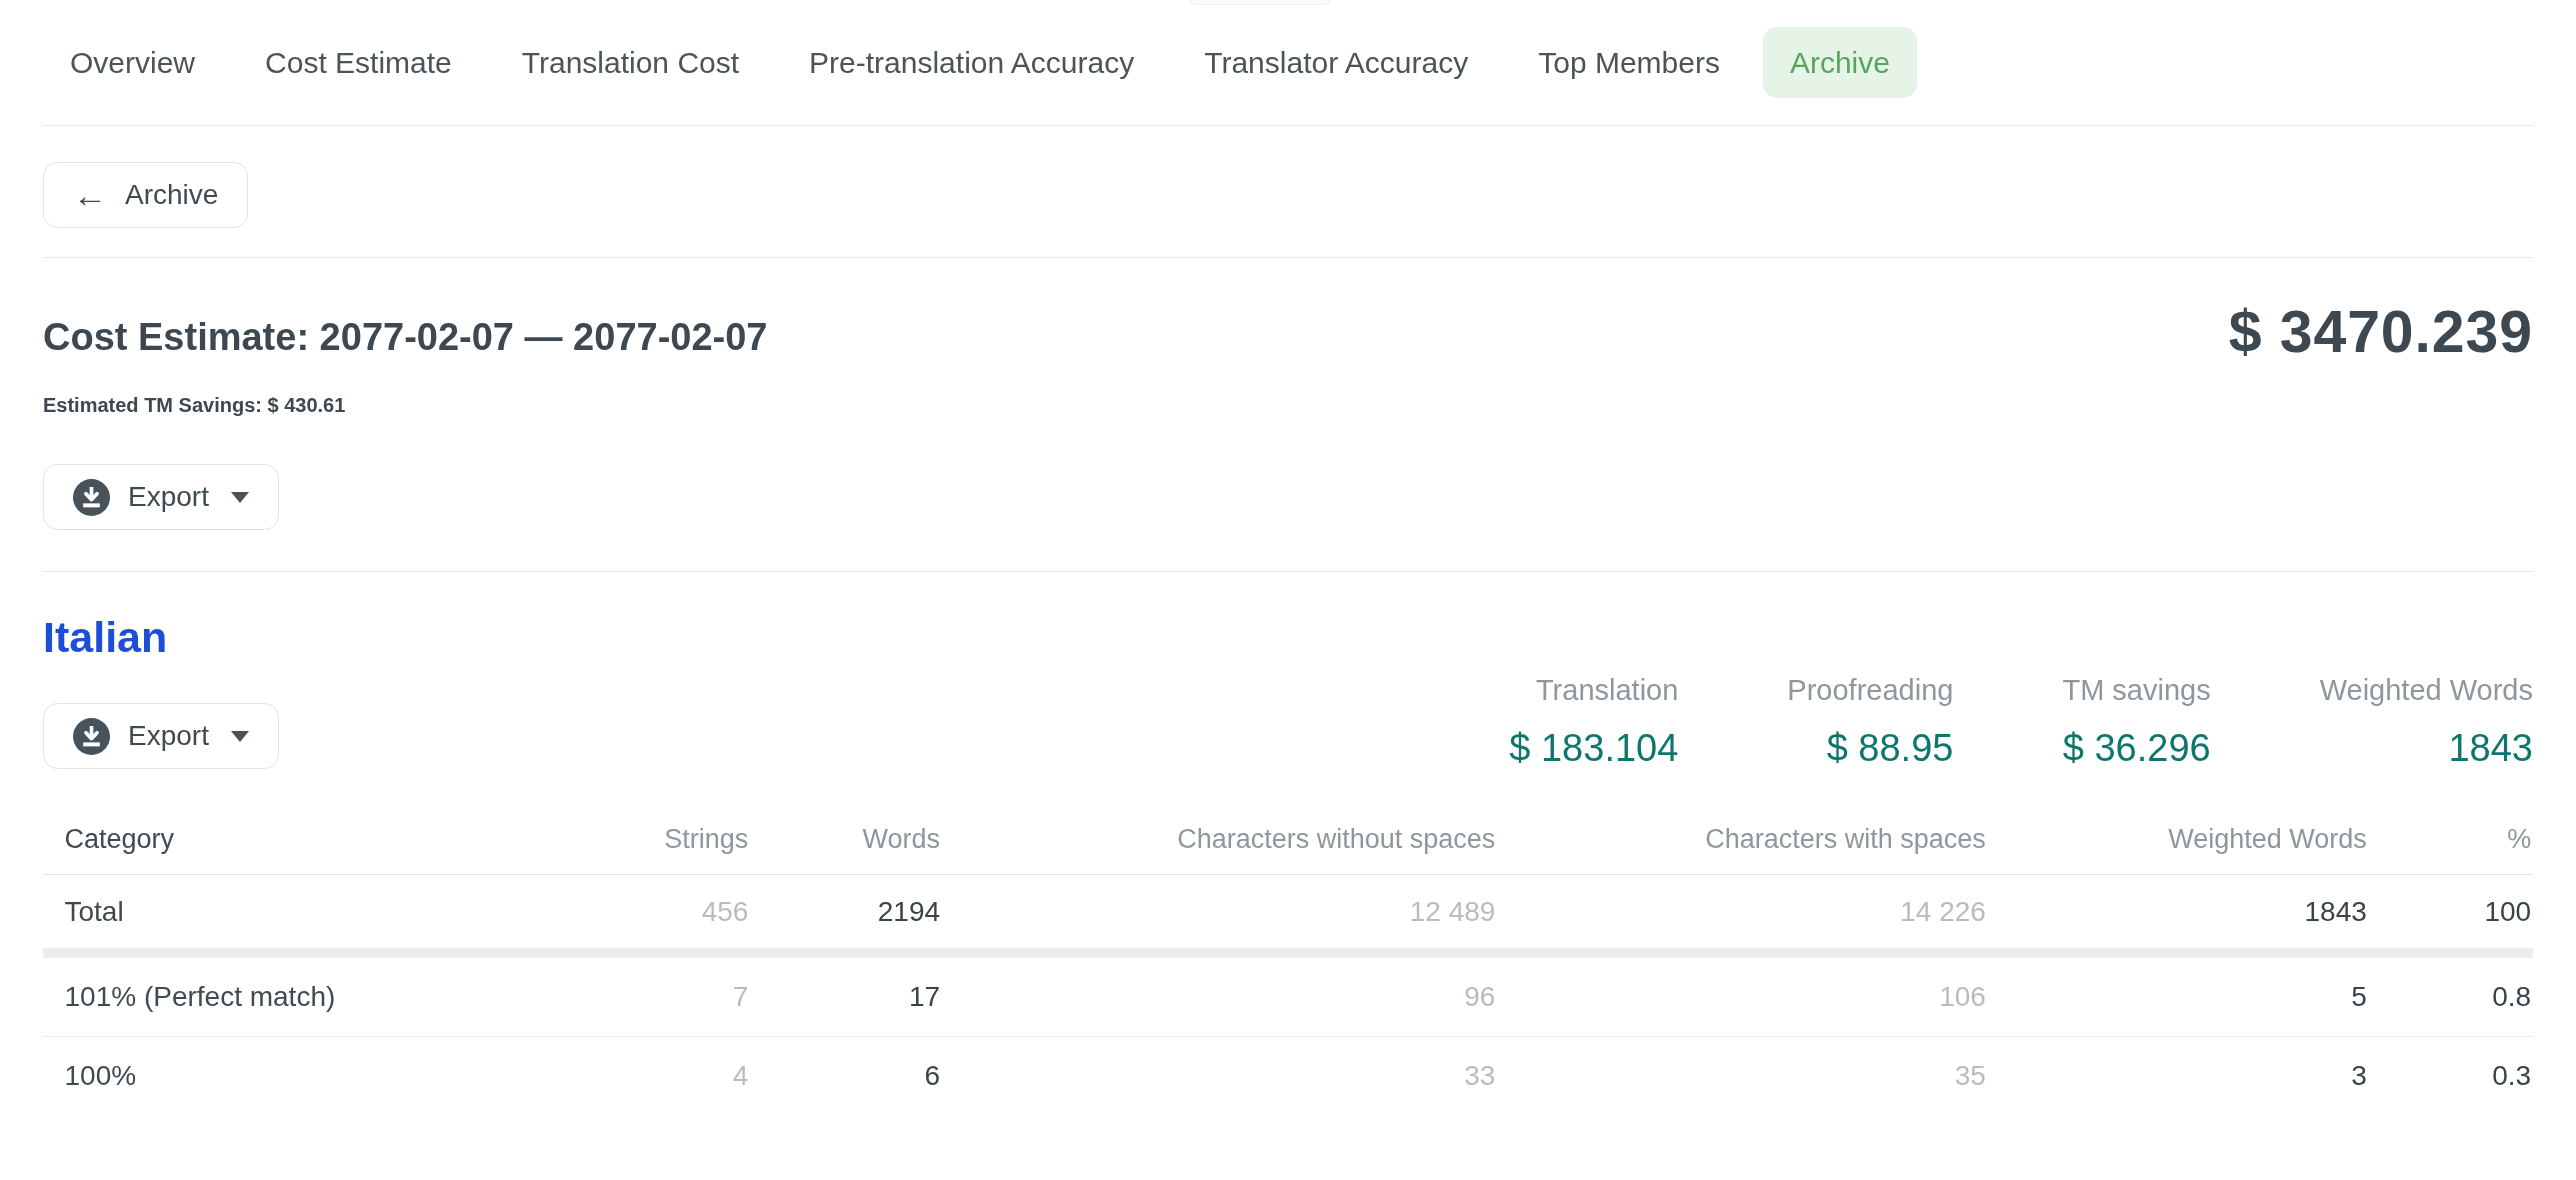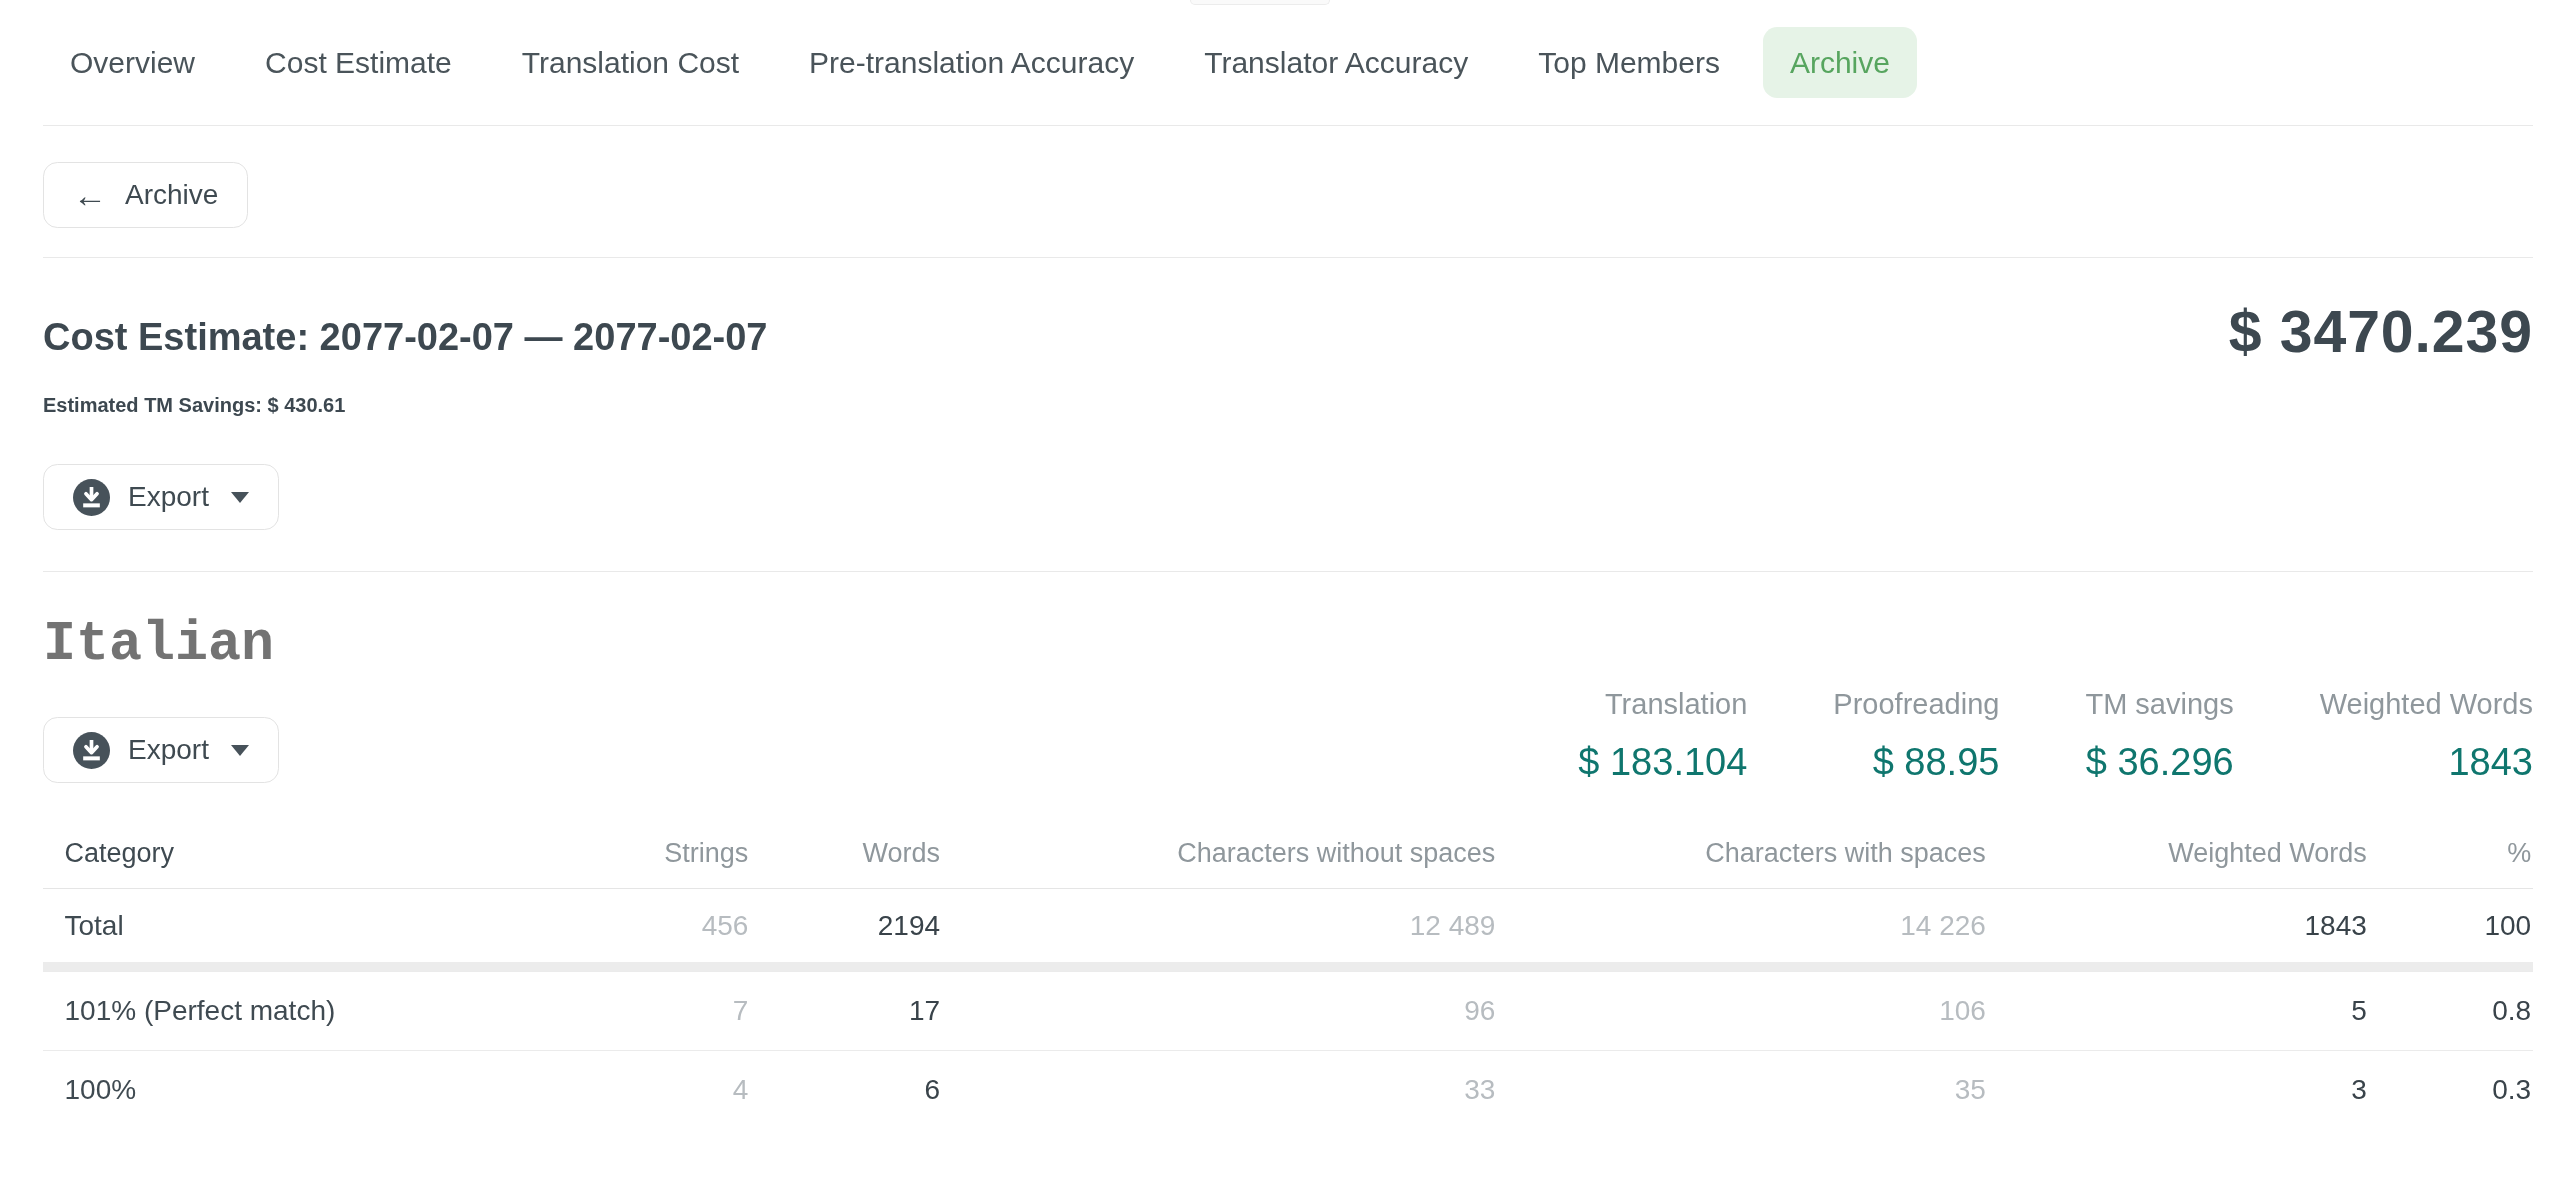--- a/index.html
+++ b/index.html
@@ -80,23 +80,23 @@
   .caret {
     width: 0; height: 0; margin-left: 3.6px;
     border-left: 9.8px solid transparent;
     border-right: 9.8px solid transparent;
     border-top: 11.6px solid #47525a;
   }
 
   
   .language { margin: 0 43px; padding-top: 41px; }
   .lang-head { display: flex; justify-content: space-between; align-items: flex-end; }
-  .language-title { margin: 0; font-size: 55px; font-weight: 700; color: #737373; font-family: Liberation Mono, monospace; }
+  .language-title { margin: 0; font-size: 43px; font-weight: 700; color: #1d4ed8; }
   .lang-left .export-btn { margin-top: 25px; }
-  .stats { display: flex; align-items: flex-end; gap: 86px; padding-bottom: 1.8px; }
+  .stats { display: flex; align-items: flex-end; gap: 109px; padding-bottom: 1.8px; }
   .stat { text-align: right; }
   .stat-label { font-size: 29px; color: #8f979c; }
   .stat-value { margin-top: 22px; font-size: 38px; font-weight: 400; color: #0f766e; line-height: 1; }
 
   
   .table { margin-top: 36px; }
   .trow {
     display: grid;
     grid-template-columns: 20% 8.4% 7.7% 22.3% 19.7% 15.3% 6.6%;
     align-items: center;

